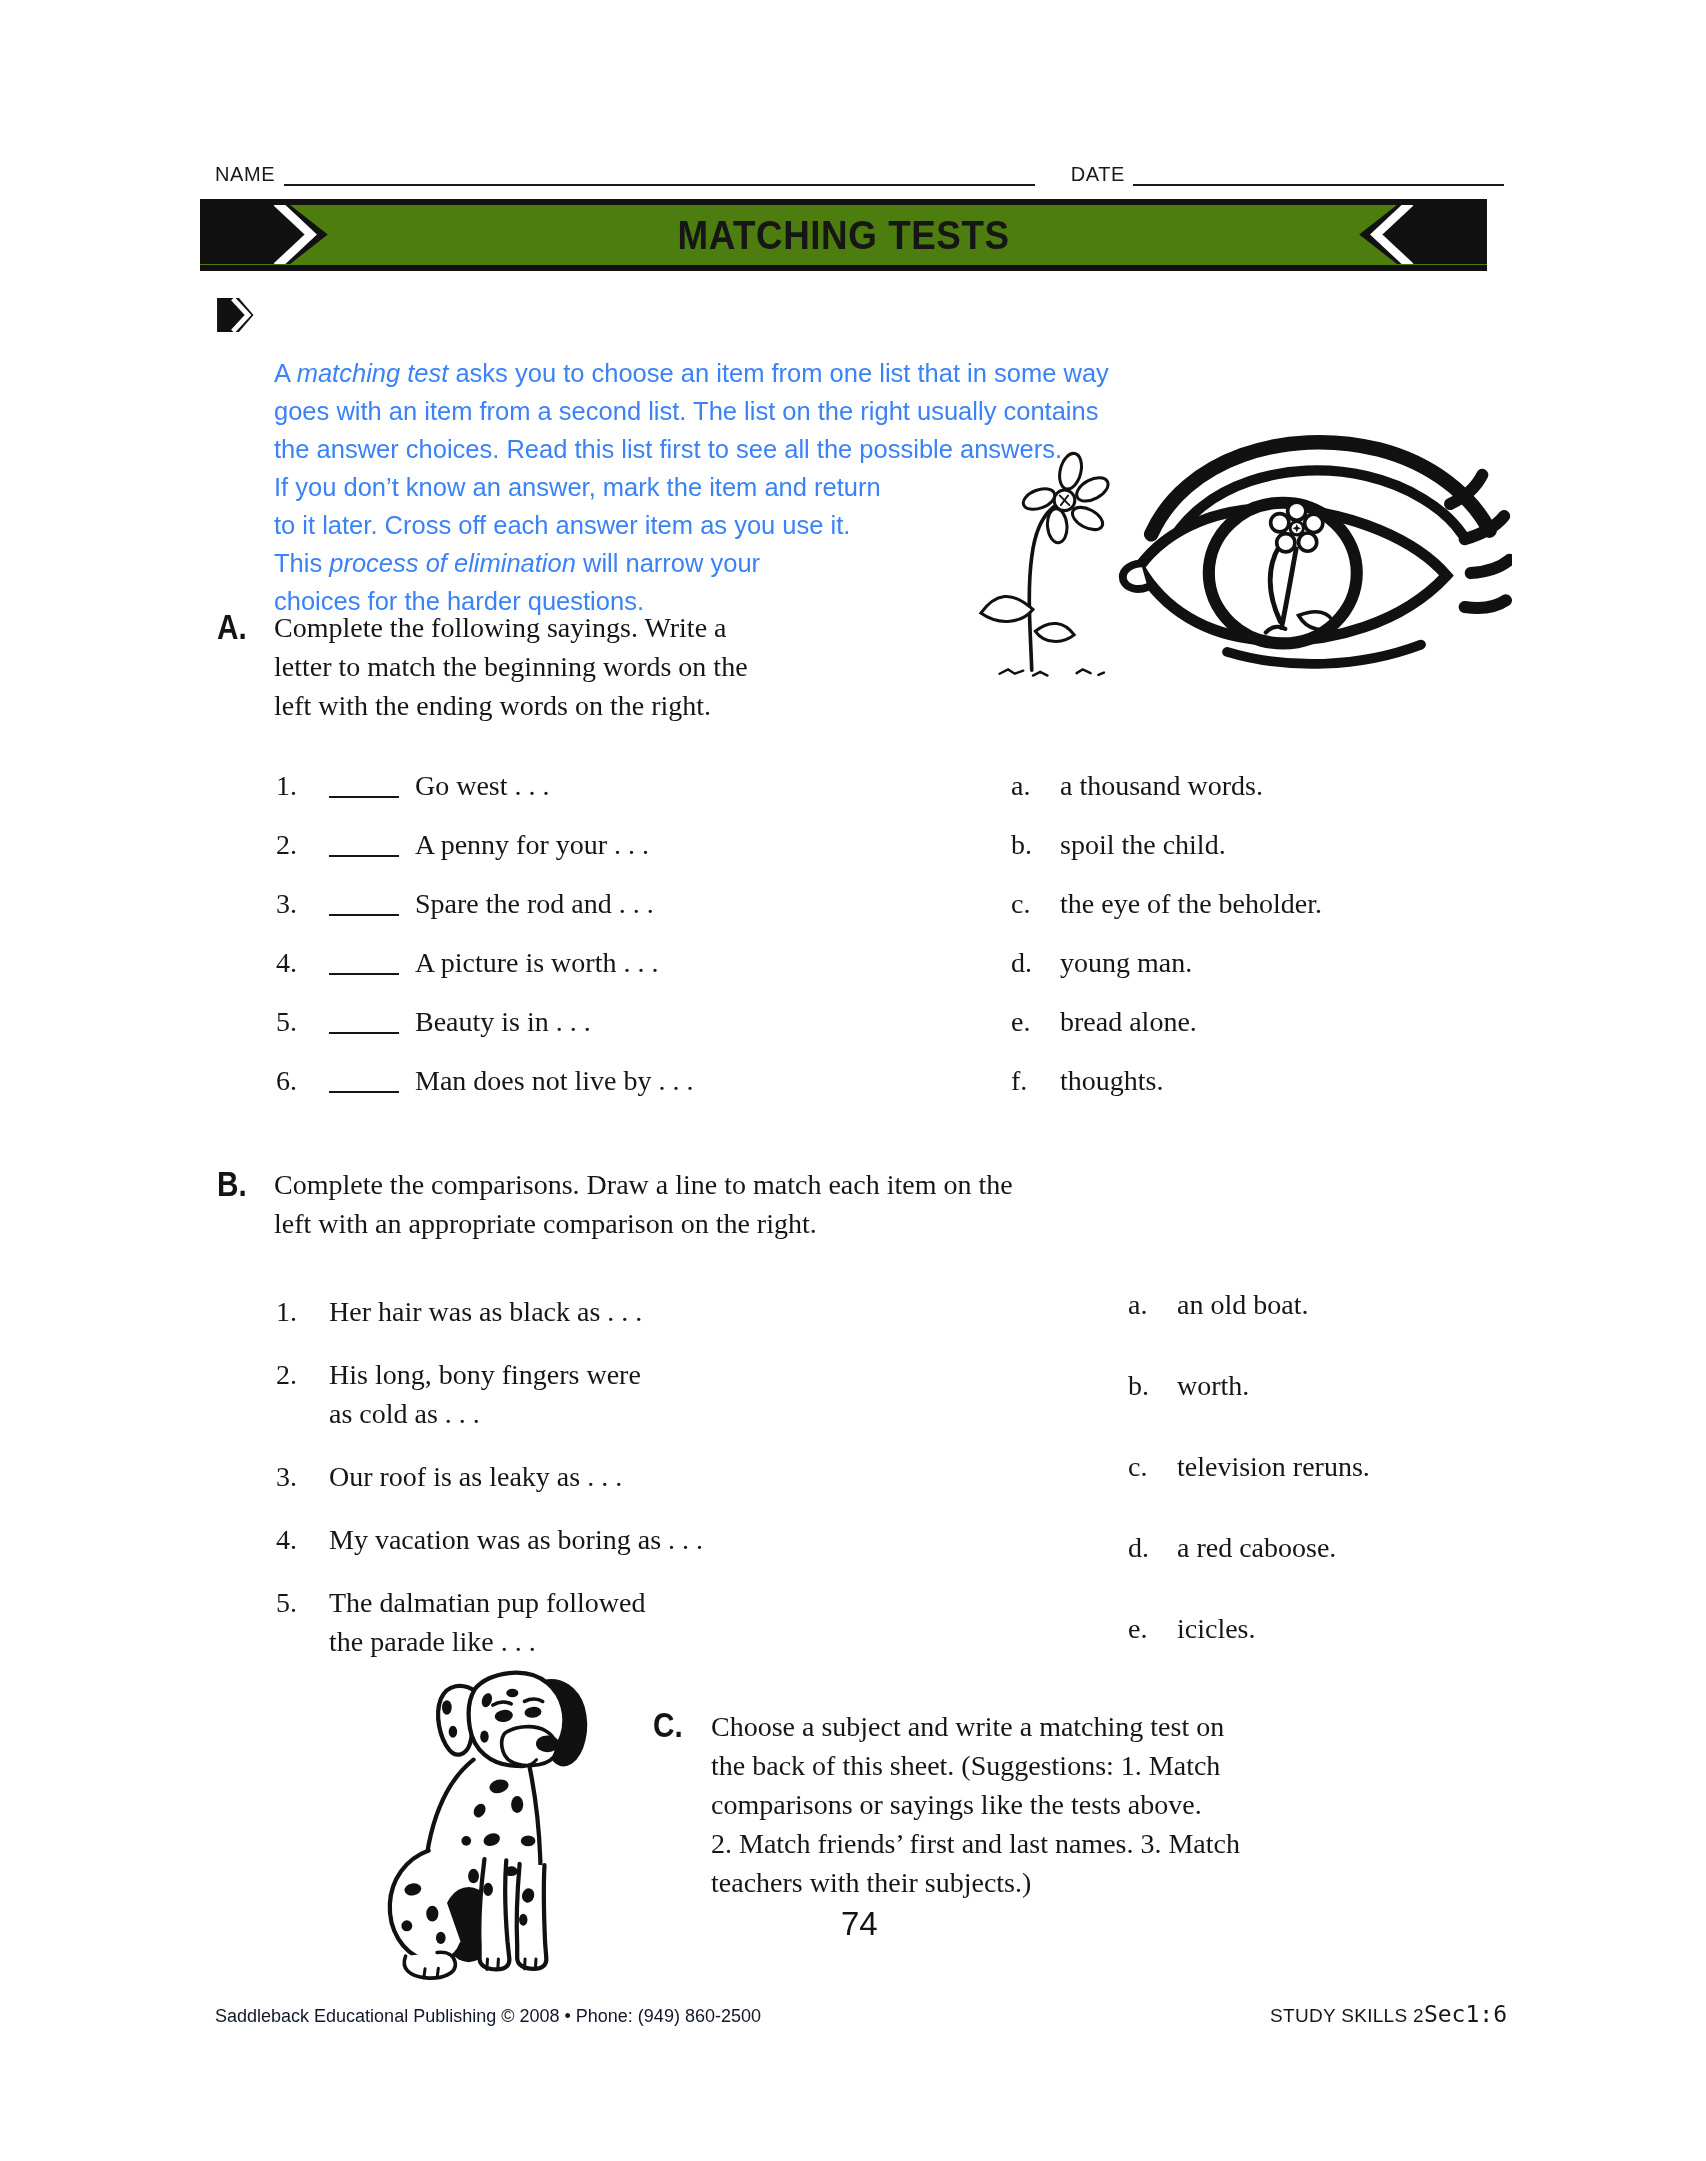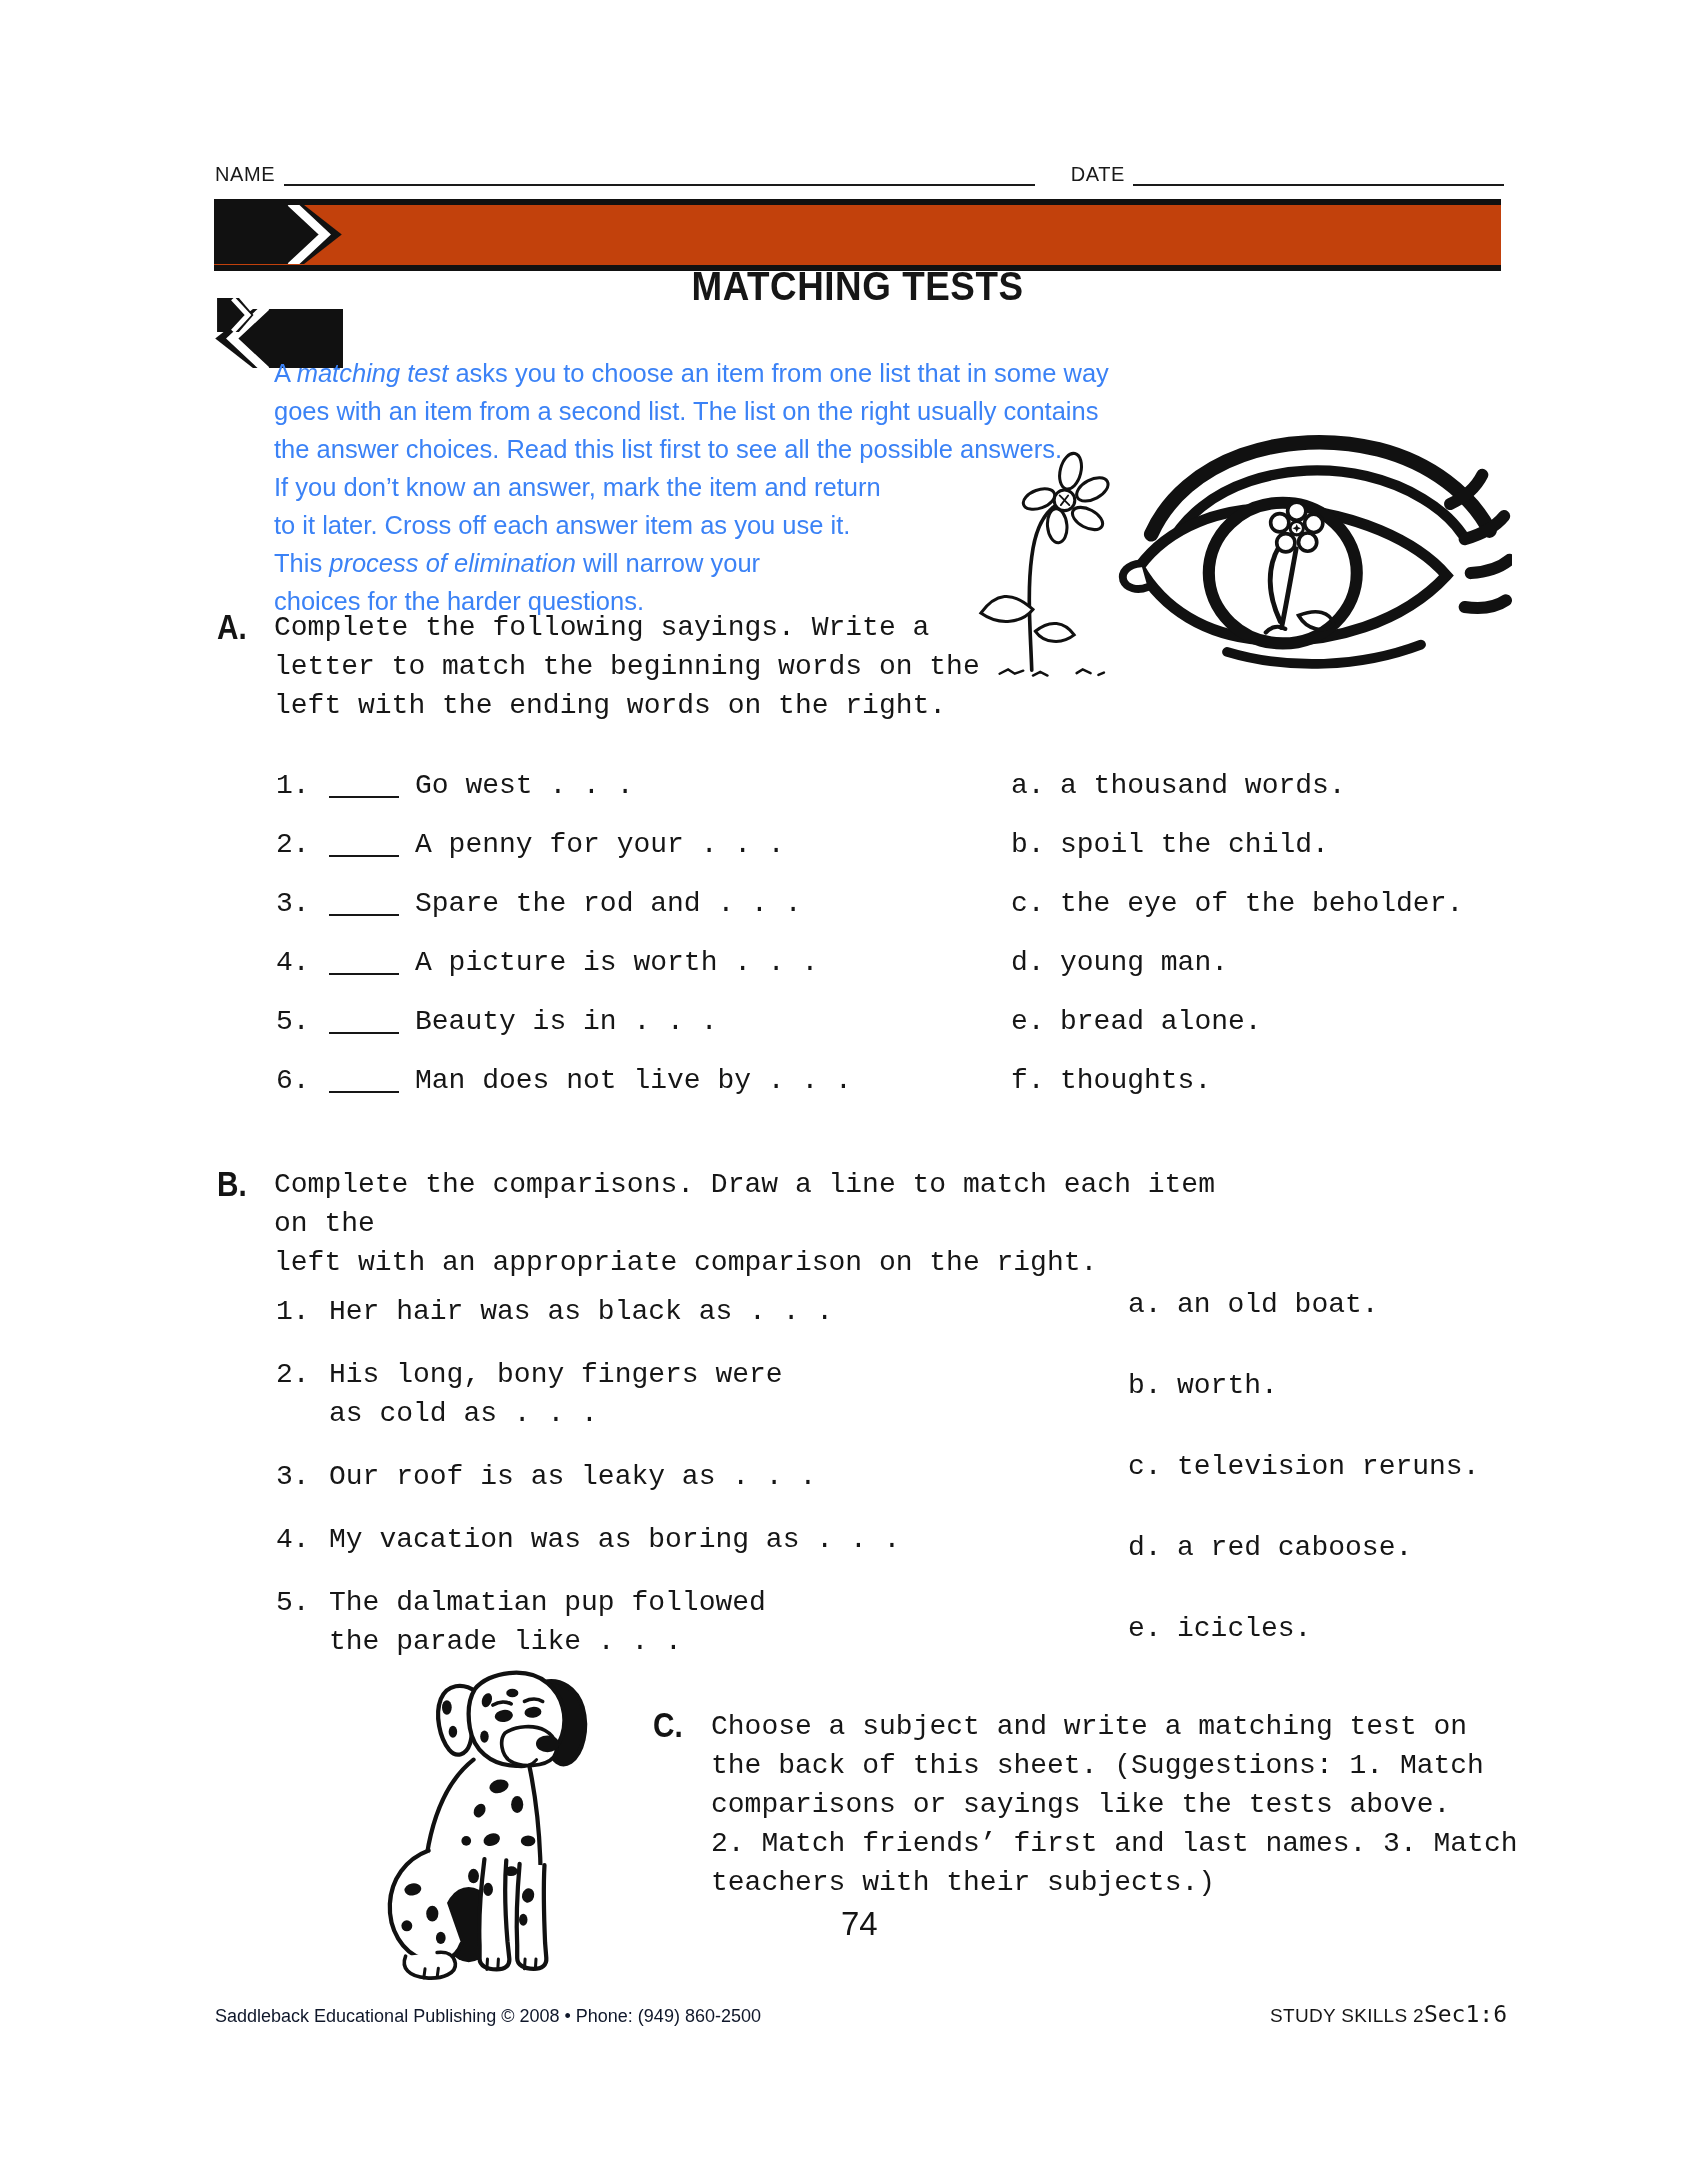--- a/index.html
+++ b/index.html
@@ -3,40 +3,40 @@
 <meta charset="utf-8">
 <style>
   * { box-sizing: border-box; }
   html,body { margin:0; padding:0; background:#9a9a9a; }
   .page {
     position:relative; width:1707px; height:2161px; margin:0 auto;
     background:#ffffff; color:#161616; overflow:hidden;
     font-family:"DejaVu Serif", serif;
   }
   .sans { font-family:"Liberation Sans", sans-serif; }
-  .serif { font-family:Liberation Mono, monospace; }
+  .serif { font-family:Liberation Serif, serif; }
   .mono { font-family:"DejaVu Sans Mono", monospace; }
   .pre { white-space:pre-line; }
 
   
   .name-date {
     position:absolute; left:215px; top:163px; width:1289px;
     display:flex; align-items:flex-end;
     font-size:20px; letter-spacing:0.6px; color:#1a1a1a;
   }
   .rule { border-bottom:2.4px solid #1a1a1a; height:23px; margin-left:8.5px; }
   .rule-name { width:751px; }
   .rule-date { flex:1; }
   .date-label { margin-left:36px; }
 
   
   .banner {
-    position:absolute; left:214px; top:199px; width:1287px; height:72px;
+    position:absolute; left:200px; top:199px; width:1287px; height:72px;
     border-top:6px solid #111; border-bottom:6px solid #111;
-    background:#c2410c; display:flex; align-items:stretch;flex-direction:column;
+    background:#4d7c0f; display:flex; align-items:stretch;
   }
   .banner svg.cap { width:129px; height:59px; flex:none; display:block; }
   .banner-title {
     flex:1; display:flex; align-items:center; justify-content:center;
     font-weight:bold; font-size:40px; letter-spacing:0.6px;
   }
   .banner-title span { display:inline-block; transform:scaleX(0.92); }
 
   
   .intro-bullet { position:absolute; left:217px; top:298px; width:39px; height:34px; }

